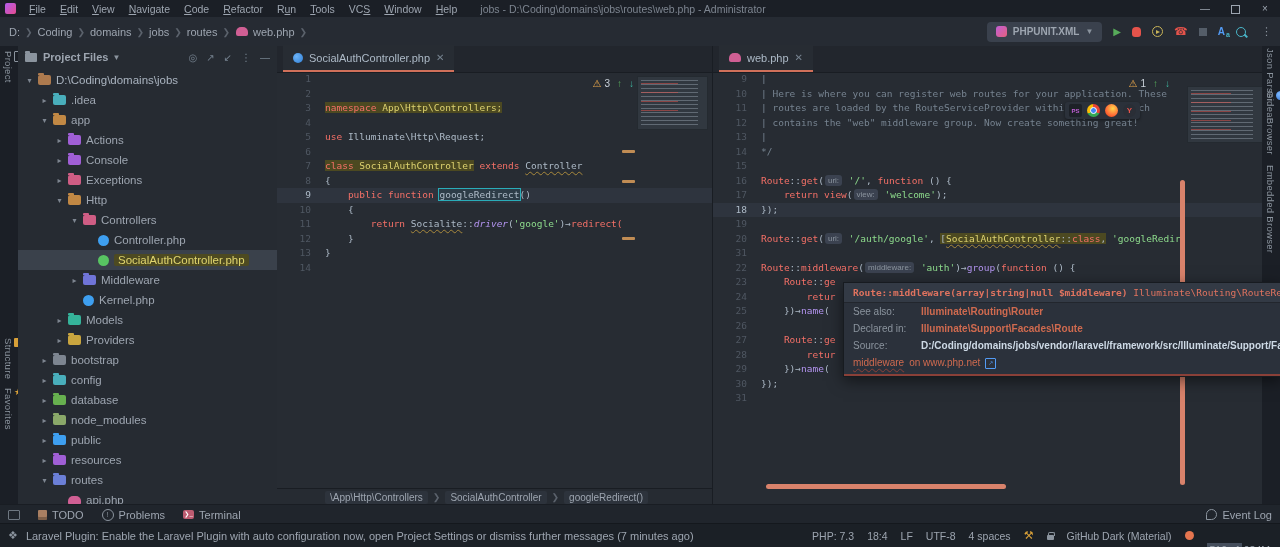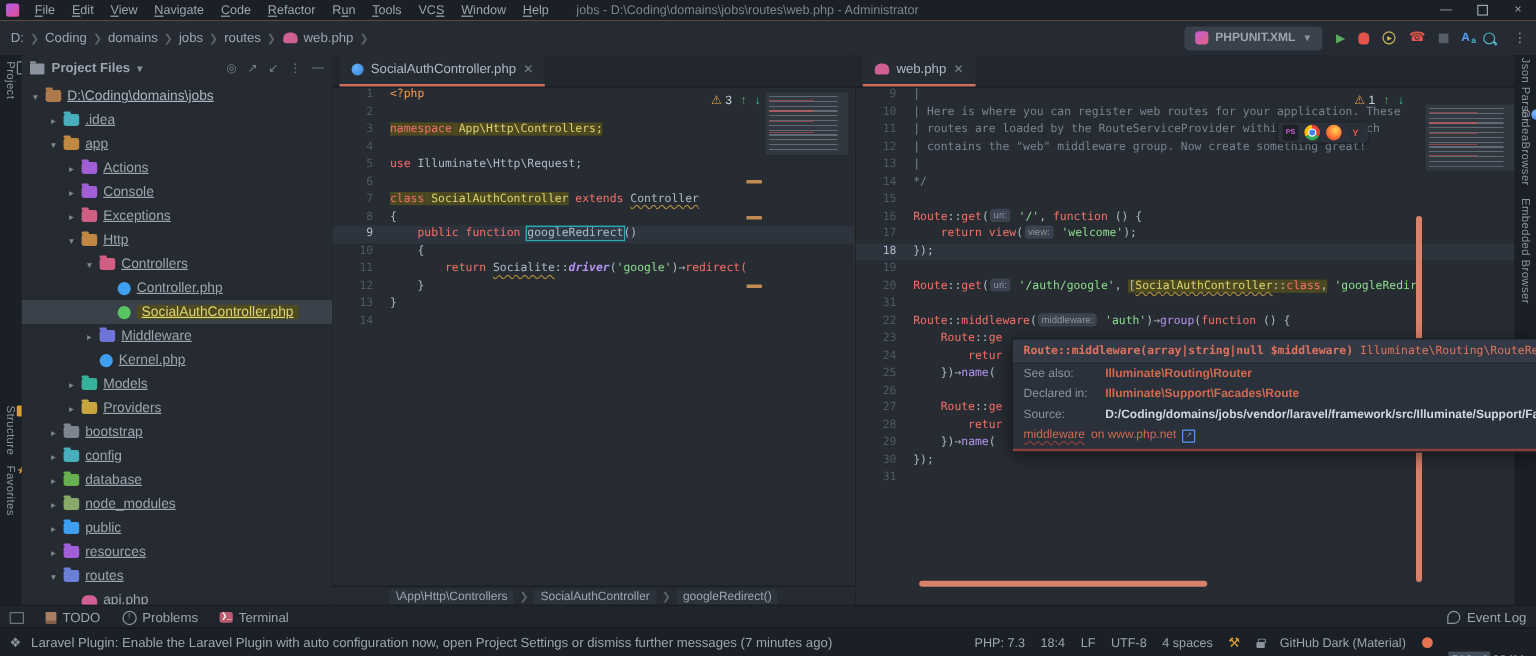--- a/index.html
+++ b/index.html
@@ -55,21 +55,21 @@
   .pp-icons{margin-left:auto;display:flex;gap:9px;color:#768390;font-size:10px;}
   .tree{position:absolute;top:24px;left:0;right:0;bottom:0;font-size:11.5px;}
   .trow{height:20px;display:flex;align-items:center;white-space:nowrap;}
   .trow.sel{background:#3a414b;}
   .tchev{width:11px;flex:none;text-align:center;font-size:8px;color:#7d8590;}
   .ticon{flex:none;margin:0 5px 0 3px;position:relative;}
   .ticon.folder{width:13px;height:10px;border-radius:2px;}
   .ticon.folder::before{content:"";position:absolute;top:-2px;left:0;width:6px;height:2px;border-radius:1px 1px 0 0;background:inherit;}
   .ticon.php{width:11px;height:11px;border-radius:50%;}
   .ticon.elephant{width:13px;height:9px;border-radius:5px 5px 2px 2px;}
-  .tlabel{color:#9da5b0;text-decoration:underline;}
+  .tlabel{color:#9da5b0;}
   .trow.root .tlabel{color:#aab4c0;}
   .tlabel.file-sel{background:#4d4a21;color:#e0d56e;padding:0 4px;border-radius:2px;}
   
   .editor{position:absolute;top:0;bottom:0;background:#272c33;}
   .editor-left{left:277px;width:435px;}
   .editor-right{left:712px;right:18px;border-left:1px solid #191d23;}
   .tabbar{height:26px;background:#22262d;border-bottom:1px solid #191d23;display:flex;align-items:flex-end;}
   .tab{height:25px;display:flex;align-items:center;gap:6px;padding:0 10px;margin-left:6px;background:#272c33;border-bottom:2px solid #d0705a;font-size:11px;color:#adbac7;}
   .tab-icon-php{width:10px;height:10px;border-radius:50%;background:radial-gradient(circle at 35% 35%,#6db3f7,#2f7fd6);}
   .tab-icon-elephant{width:12px;height:9px;border-radius:5px 5px 2px 2px;background:#d05f94;}
@@ -80,21 +80,21 @@
   .ln{display:flex;height:14.5px;white-space:pre;}
   .ln.cur{background:#2e343e;}
   .gut{flex:none;width:34px;text-align:right;padding-right:8px;color:#4f5762;}
   .ln.cur .gut{color:#adbac7;}
   .code{flex:1;margin-left:6px;color:#adbac7;}
   .cm-k{color:#f47067;}.cm-o{color:#f69d50;}.cm-p{color:#b394f0;}.cm-g{color:#8ddb8c;}
   .cm-w{color:#adbac7;}.cm-c{color:#768390;}.cm-y{color:#ddd26f;}
   .x-hl{background:#4c4921;}
   .x-wavy{text-decoration:underline;text-decoration-style:wavy;text-decoration-color:#a8893c;text-decoration-thickness:1px;text-underline-offset:2px;}
   .x-teal{box-shadow:0 0 0 1px #2aacb8;background:rgba(42,172,184,.08);}
-  .x-it{font-style:italic;font-weight:bold;}
+  .x-it{font-style:italic;}
   .chipseg{display:inline-block;background:#3b4250;color:#8b949e;border-radius:3px;padding:0 3px;margin:0 1px;font-size:8px;line-height:11px;font-family:"Liberation Sans",sans-serif;vertical-align:1px;}
   .warnbox{position:absolute;top:32px;display:flex;gap:7px;align-items:center;font-size:10px;font-family:"Liberation Sans",sans-serif;z-index:6;}
   .warn-tri{color:#e5a54b;}
   .warn-count{color:#c9d1d9;margin-left:-4px;}
   .arr-up{color:#57ab5a;font-size:10px;}
   .arr-dn{color:#3fb6a0;font-size:10px;}
   .minimap{position:absolute;background:rgba(125,137,152,.13);box-shadow:inset 0 0 0 1px rgba(0,0,0,.25);z-index:5;}
   .minimap::before{content:"";position:absolute;top:4px;left:4px;right:10px;bottom:4px;
       background:repeating-linear-gradient(180deg,rgba(173,186,199,.38) 0 1px,transparent 1px 4px);}
   .minimap::after{content:"";position:absolute;top:7px;left:4px;width:52%;height:66%;
@@ -361,21 +361,21 @@
         <span class="warn-tri">⚠</span>
           <span class="warn-count">3</span>
         <span class="arr-up">↑</span>
         <span class="arr-dn">↓</span>
       </div>
       <div class="minimap" style="left:360px;top:30px;width:71px;height:54px;"></div>
       <div class="stripe-dash" style="left:345px;top:104px;"></div>
       <div class="stripe-dash" style="left:345px;top:134px;"></div>
       <div class="stripe-dash" style="left:345px;top:191px;"></div>
       <div class="ed-content" id="code-left">
-          <div class="ln"><span class="gut">1</span><span class="code"><span class="cm-o">&lt;?php</span></span></div>
+          <div class="ln"><span class="gut">1</span></div>
           <div class="ln"><span class="gut">2</span><span class="code"></span></div>
           <div class="ln"><span class="gut">3</span><span class="code"><span class="cm-k x-hl">namespace</span><span class="cm-w x-hl"> </span><span class="cm-y x-hl">App\Http\Controllers;</span></span></div>
           <div class="ln"><span class="gut">4</span><span class="code"></span></div>
           <div class="ln"><span class="gut">5</span><span class="code"><span class="cm-k">use</span><span class="cm-w"> Illuminate\Http\Request;</span></span></div>
           <div class="ln"><span class="gut">6</span><span class="code"></span></div>
           <div class="ln"><span class="gut">7</span><span class="code"><span class="cm-k x-hl">class</span><span class="cm-w x-hl"> </span><span class="cm-y x-hl">SocialAuthController</span><span class="cm-w"> </span><span class="cm-k">extends</span><span class="cm-w"> </span><span class="cm-w x-wavy">Controller</span></span></div>
           <div class="ln"><span class="gut">8</span><span class="code"><span class="cm-w">{</span></span></div>
           <div class="ln cur"><span class="gut">9</span><span class="code"><span class="cm-w">    </span><span class="cm-k">public</span><span class="cm-w"> </span><span class="cm-k">function</span><span class="cm-w"> </span><span class="cm-w x-teal">googleRedirect</span><span class="cm-w">()</span></span></div>
           <div class="ln"><span class="gut">10</span><span class="code"><span class="cm-w">    {</span></span></div>
           <div class="ln"><span class="gut">11</span><span class="code"><span class="cm-w">        </span><span class="cm-k">return</span><span class="cm-w"> </span><span class="cm-w x-wavy">Socialite</span><span class="cm-w">::</span><span class="cm-p x-it">driver</span><span class="cm-w">(</span><span class="cm-g">'google'</span><span class="cm-w">)</span><span class="cm-w">→</span><span class="cm-k">redirect(</span></span></div>

